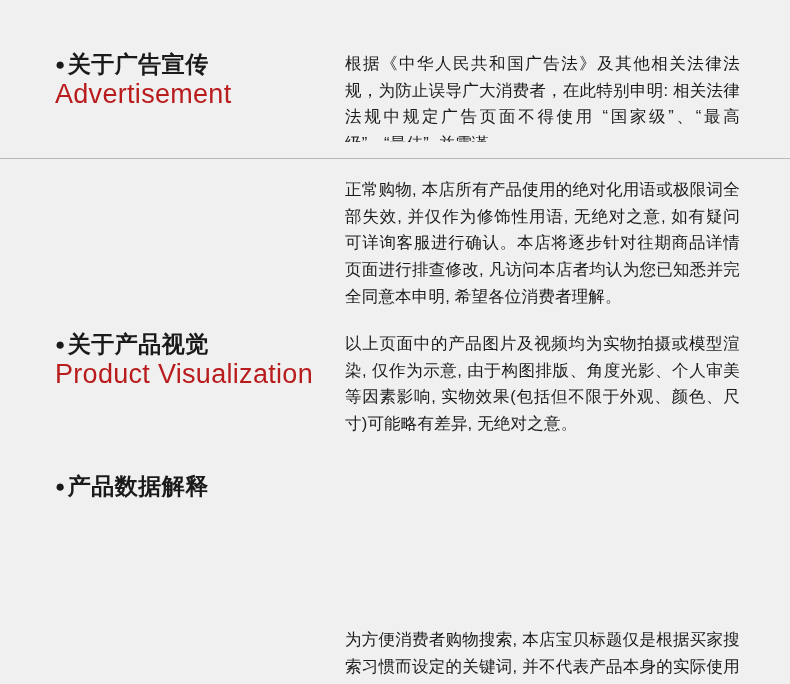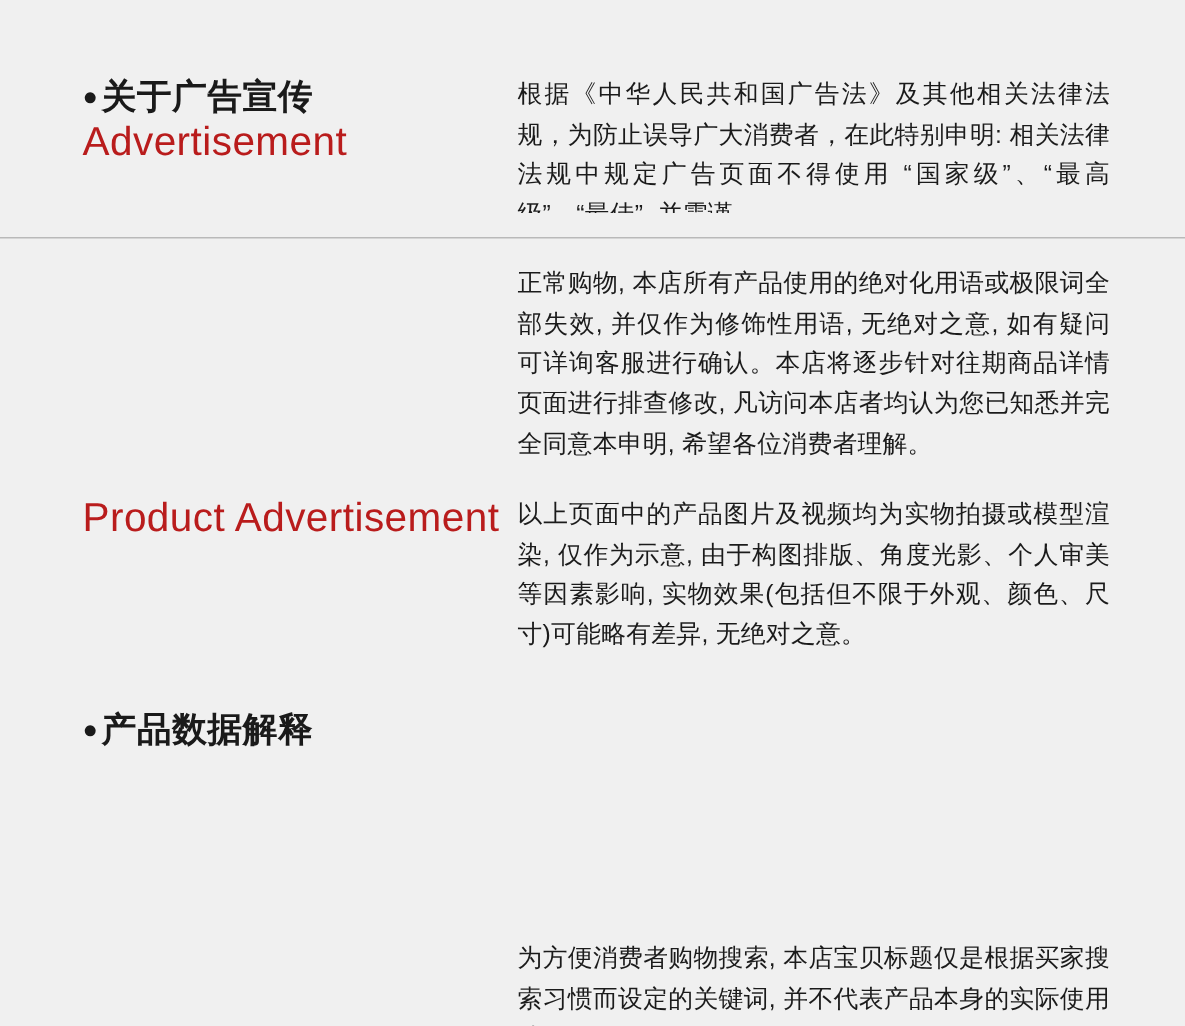--- a/index.html
+++ b/index.html
@@ -128,21 +128,22 @@
 
   <div class="section" id="sec-ad-cont">
     <div class="left-col spacer-left"></div>
     <div class="right-col">
       <div class="body-text">正常购物, 本店所有产品使用的绝对化用语或极限词全部失效, 并仅作为修饰性用语, 无绝对之意, 如有疑问可详询客服进行确认。本店将逐步针对往期商品详情页面进行排查修改, 凡访问本店者均认为您已知悉并完全同意本申明, 希望各位消费者理解。</div>
     </div>
   </div>
 
   <div class="section" id="sec-visual">
     <div class="left-col">
-      <div class="heading-en">Product Advertisement</div>
+      <div class="heading-cn"><span class="bullet">●</span><span>关于产品视觉</span></div>
+      <div class="heading-en">Product Visualization</div>
     </div>
     <div class="right-col">
       <div class="body-text">以上页面中的产品图片及视频均为实物拍摄或模型渲染, 仅作为示意, 由于构图排版、角度光影、个人审美等因素影响, 实物效果(包括但不限于外观、颜色、尺寸)可能略有差异, 无绝对之意。</div>
     </div>
   </div>
 
   <div class="section" id="sec-data">
     <div class="left-col">
       <div class="heading-cn"><span class="bullet">●</span><span>产品数据解释</span></div>
     </div>

